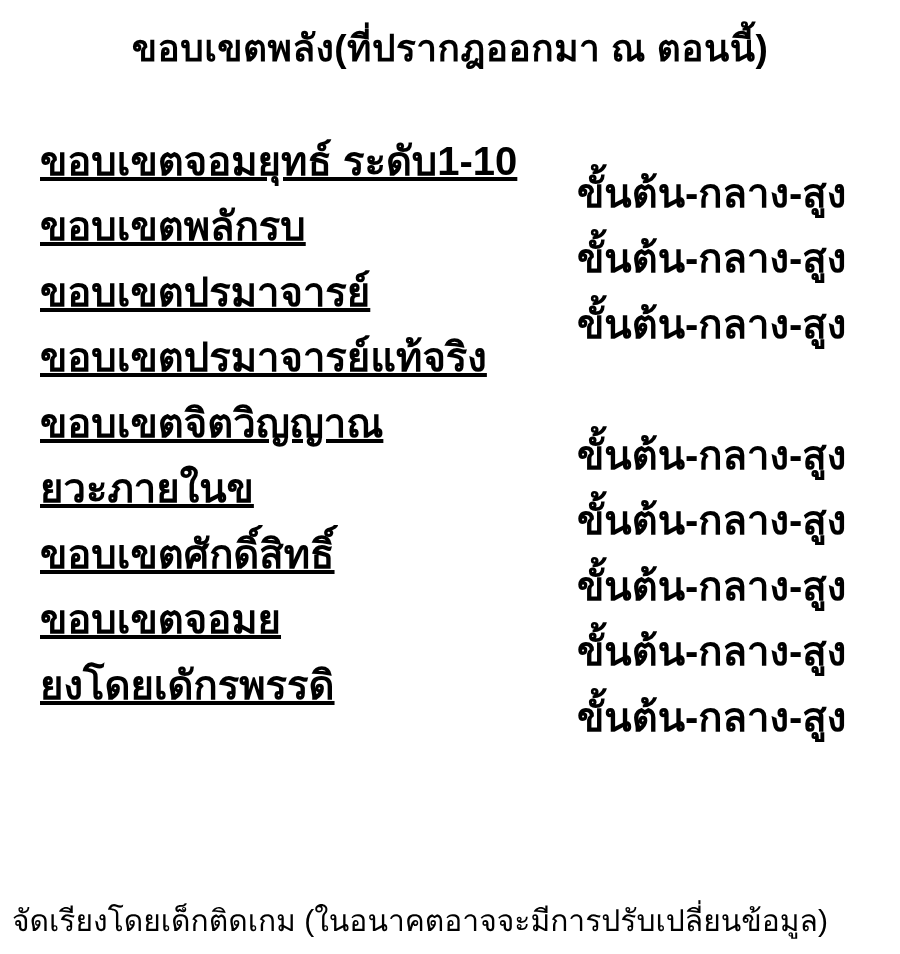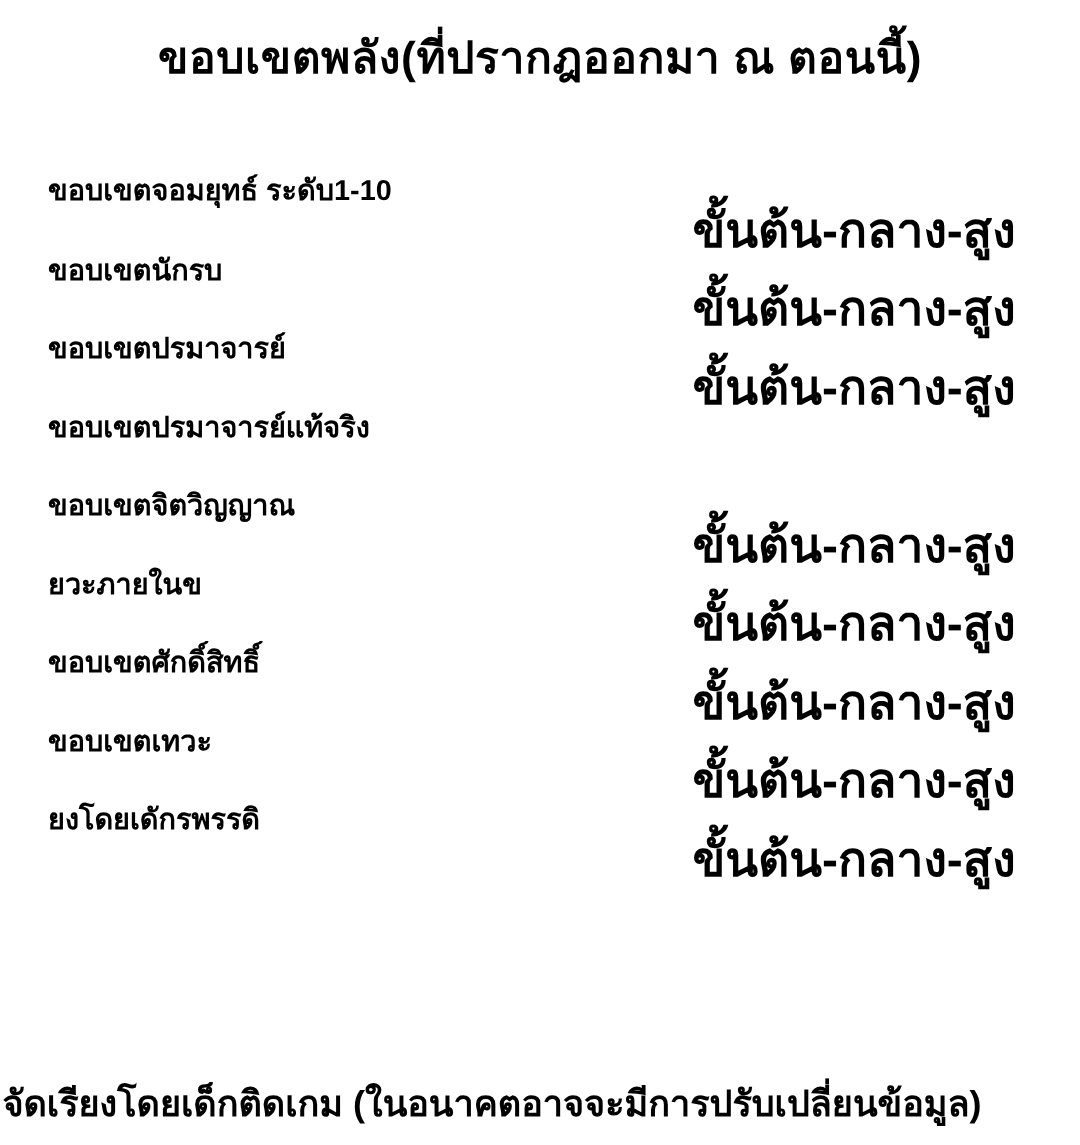--- a/index.html
+++ b/index.html
@@ -35,62 +35,63 @@
     left: 40px;
     right: 20px;
   }
   .row {
     position: relative;
     height: 65.5px;
     display: flex;
     align-items: center;
   }
   .row .label {
-    font-size: 24px;
+    font-size: 40px;
     font-weight: 700;
     line-height: 1.2;
     white-space: nowrap;
+    text-decoration: underline;
   }
   .row .stages {
     position: absolute;
     left: 537px;
     top: 50%;
     transform: translateY(-50%);
     font-size: 40px;
     font-weight: 700;
     line-height: 1.2;
     white-space: nowrap;
     margin-top: 32px;
   }
   .footer {
     position: absolute;
-    left: 2px;
+    left: 12px;
     top: 901px;
     font-size: 30px;
-    font-weight: 700;
+    font-weight: 400;
     line-height: 1.3;
     white-space: nowrap;
   }
 </style>
 </head>
 <body>
 
 <div class="page">
 
   <div class="title">ขอบเขตพลัง(ที่ปรากฎออกมา ณ ตอนนี้)</div>
 
   <div class="rows">
 
     <div class="row">
       <span class="label">ขอบเขตจอมยุทธ์ ระดับ1-10</span>
       <span class="stages">ขั้นต้น-กลาง-สูง</span>
     </div>
 
     <div class="row">
-      <span class="label">ขอบเขตนักรบ</span>
+      <span class="label">ขอบเขตพลักรบ</span>
       <span class="stages">ขั้นต้น-กลาง-สูง</span>
     </div>
 
     <div class="row">
       <span class="label">ขอบเขตปรมาจารย์</span>
       <span class="stages">ขั้นต้น-กลาง-สูง</span>
     </div>
 
     <div class="row">
       <span class="label">ขอบเขตปรมาจารย์แท้จริง</span>
@@ -107,21 +108,21 @@
       <span class="stages">ขั้นต้น-กลาง-สูง</span>
     </div>
 
 
     <div class="row">
       <span class="label">ขอบเขตศักดิ์สิทธิ์</span>
       <span class="stages">ขั้นต้น-กลาง-สูง</span>
     </div>
 
     <div class="row">
-      <span class="label">ขอบเขตเทวะ</span>
+      <span class="label">ขอบเขตจอมย</span>
       <span class="stages">ขั้นต้น-กลาง-สูง</span>
     </div>
 
     <div class="row">
       <span class="label">ยงโดยเดักรพรรดิ</span>
       <span class="stages">ขั้นต้น-กลาง-สูง</span>
     </div>
 
   </div>
 

